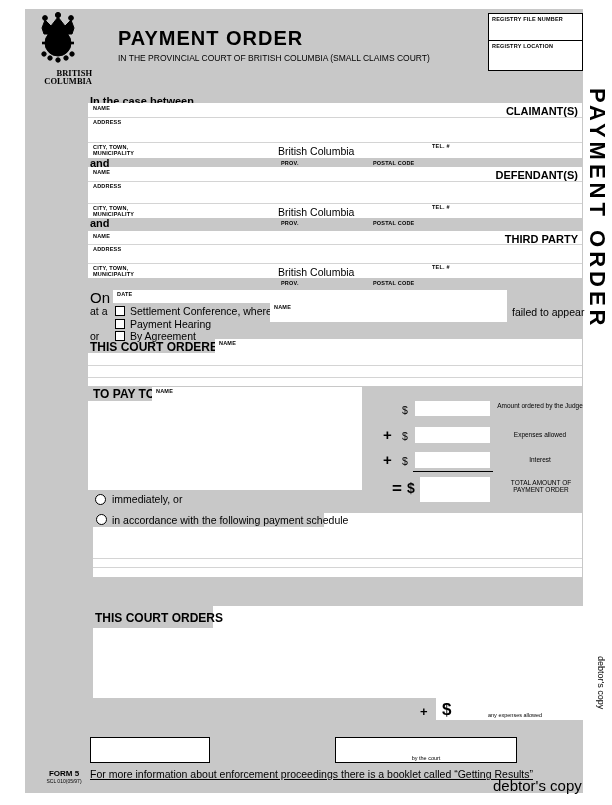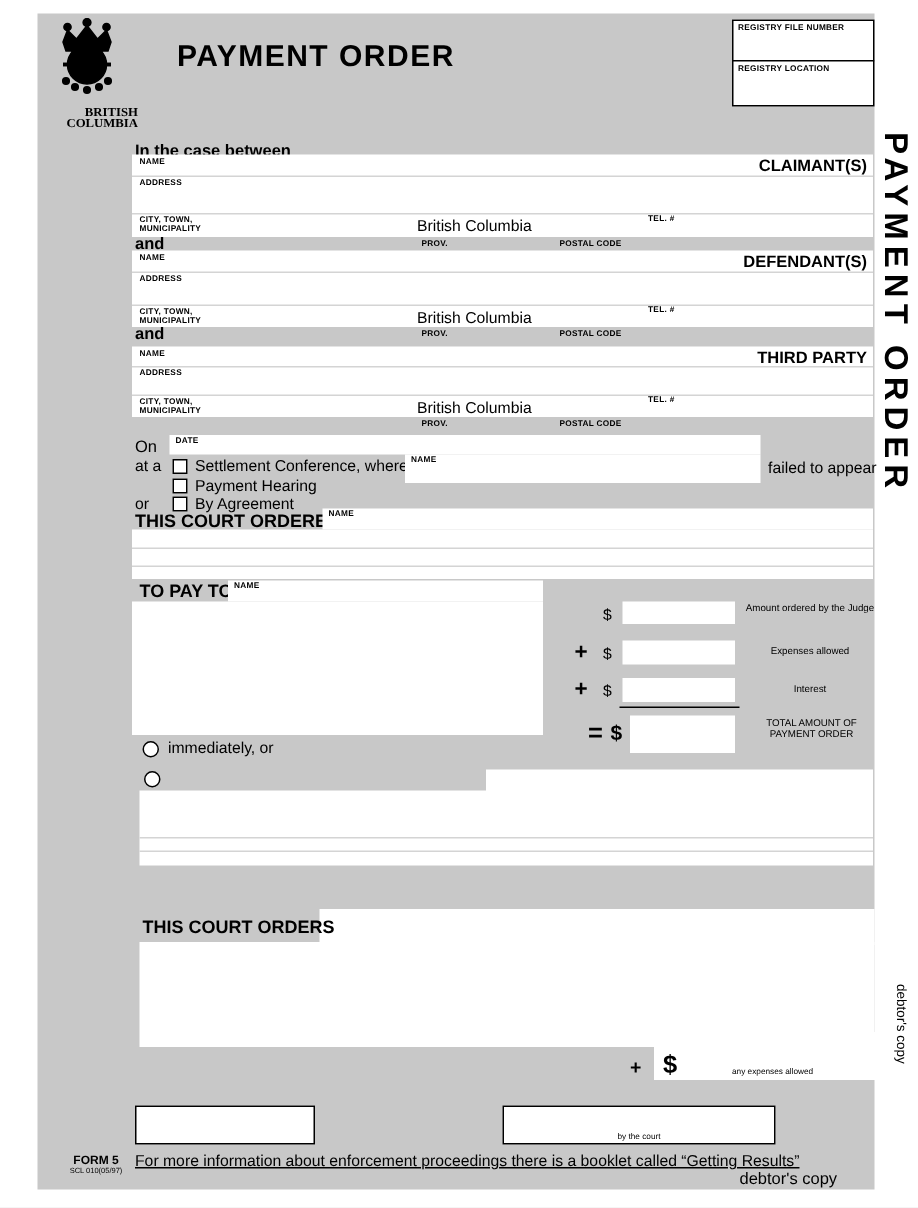--- a/index.html
+++ b/index.html
@@ -3,21 +3,21 @@
 <meta charset="utf-8">
 <style>
   html,body{margin:0;padding:0;background:#fff;}
   .page{position:relative;width:612px;height:805px;background:#ffffff;
         font-family:"Liberation Sans",sans-serif;color:#000;overflow:hidden;}
   .sheet{position:absolute;left:25px;top:9px;width:558px;height:784px;background:#c8c8c8;}
   .abs{position:absolute;}
   .t5{font-size:5.5px;font-weight:bold;letter-spacing:.2px;line-height:6px;}
   .t6{font-size:6.5px;line-height:7px;}
   .t10{font-size:10.5px;line-height:12px;}
-  .t11{font-size:11px;line-height:12px;}
+  .t11{font-size:15px;line-height:12px;}
   .t11b{font-size:11px;font-weight:bold;line-height:12px;}
   .t12b{font-size:12px;font-weight:bold;line-height:13px;}
   .field{position:absolute;background:#fff;}
   .pbox{position:absolute;left:88px;width:494px;background:#fff;}
   .blk{position:absolute;border:1.5px solid #000;background:#fff;box-sizing:border-box;}
   .chk{position:absolute;width:8px;height:8px;border:1.3px solid #000;background:#fff;}
   .rad{position:absolute;width:9px;height:9px;border:1.3px solid #000;border-radius:50%;background:#fff;}
   .hline{position:absolute;border-top:1px solid #d4d4d4;height:0;}
   .role{position:absolute;right:4px;top:2px;font-size:11px;font-weight:bold;}
   .vert{writing-mode:vertical-rl;}
@@ -53,20 +53,21 @@
           <circle cx="48" cy="42" r="2.2"></circle>
       </g>
     </svg>
     <div class="logo-txt">
       <div>BRITISH</div>
       <div>COLUMBIA</div>
     </div>
   </div>
 
   <div class="abs" style="left:118px;top:27px;font-size:20px;font-weight:bold;letter-spacing:1px;">PAYMENT ORDER</div>
+  <div class="abs" style="left:118px;top:53px;font-size:8.5px;">IN THE PROVINCIAL COURT OF BRITISH COLUMBIA (SMALL CLAIMS COURT)</div>
 
   <div class="blk" style="left:488px;top:13px;width:95px;height:28px;">
     <div class="t5" style="margin:2px 0 0 3px;">REGISTRY FILE NUMBER</div>
   </div>
   <div class="blk" style="left:488px;top:40px;width:95px;height:31px;">
     <div class="t5" style="margin:2px 0 0 3px;">REGISTRY LOCATION</div>
   </div>
 
   <div class="abs vert" style="left:584px;top:88px;height:262px;font-size:22px;font-weight:bold;letter-spacing:4px;">PAYMENT ORDER</div>
   <div class="abs vert" style="left:596px;top:656px;height:92px;font-size:9px;">debtor's copy</div>
@@ -181,20 +182,21 @@
 
   <div class="rad" style="left:95px;top:494px;"></div>
   <div class="t10 abs" style="left:112px;top:493px;">immediately, or</div>
 
   <div class="field" style="left:93px;top:513px;width:489px;height:64px;">
     <div class="hline" style="left:0;top:45px;width:489px;"></div>
     <div class="hline" style="left:0;top:54px;width:489px;"></div>
   </div>
   <div class="abs" style="left:86px;top:512px;width:238px;height:15px;background:#c8c8c8;"></div>
   <div class="rad" style="left:96px;top:514px;"></div>
+  <div class="t10 abs" style="left:112px;top:514px;">in accordance with the following payment schedule</div>
 
   <div class="field" style="left:213px;top:606px;width:370px;height:24px;"></div>
   <div class="field" style="left:93px;top:628px;width:490px;height:70px;"></div>
   <div class="t12b abs" style="left:95px;top:612px;">THIS COURT ORDERS</div>
 
   <div class="field" style="left:436px;top:688px;width:149px;height:32px;"></div>
   <div class="abs" style="left:420px;top:704px;font-size:13px;font-weight:bold;">+</div>
   <div class="abs" style="left:442px;top:700px;font-size:17px;font-weight:bold;">$</div>
   <div class="abs" style="left:488px;top:712px;font-size:5.5px;">any expenses allowed</div>
 

